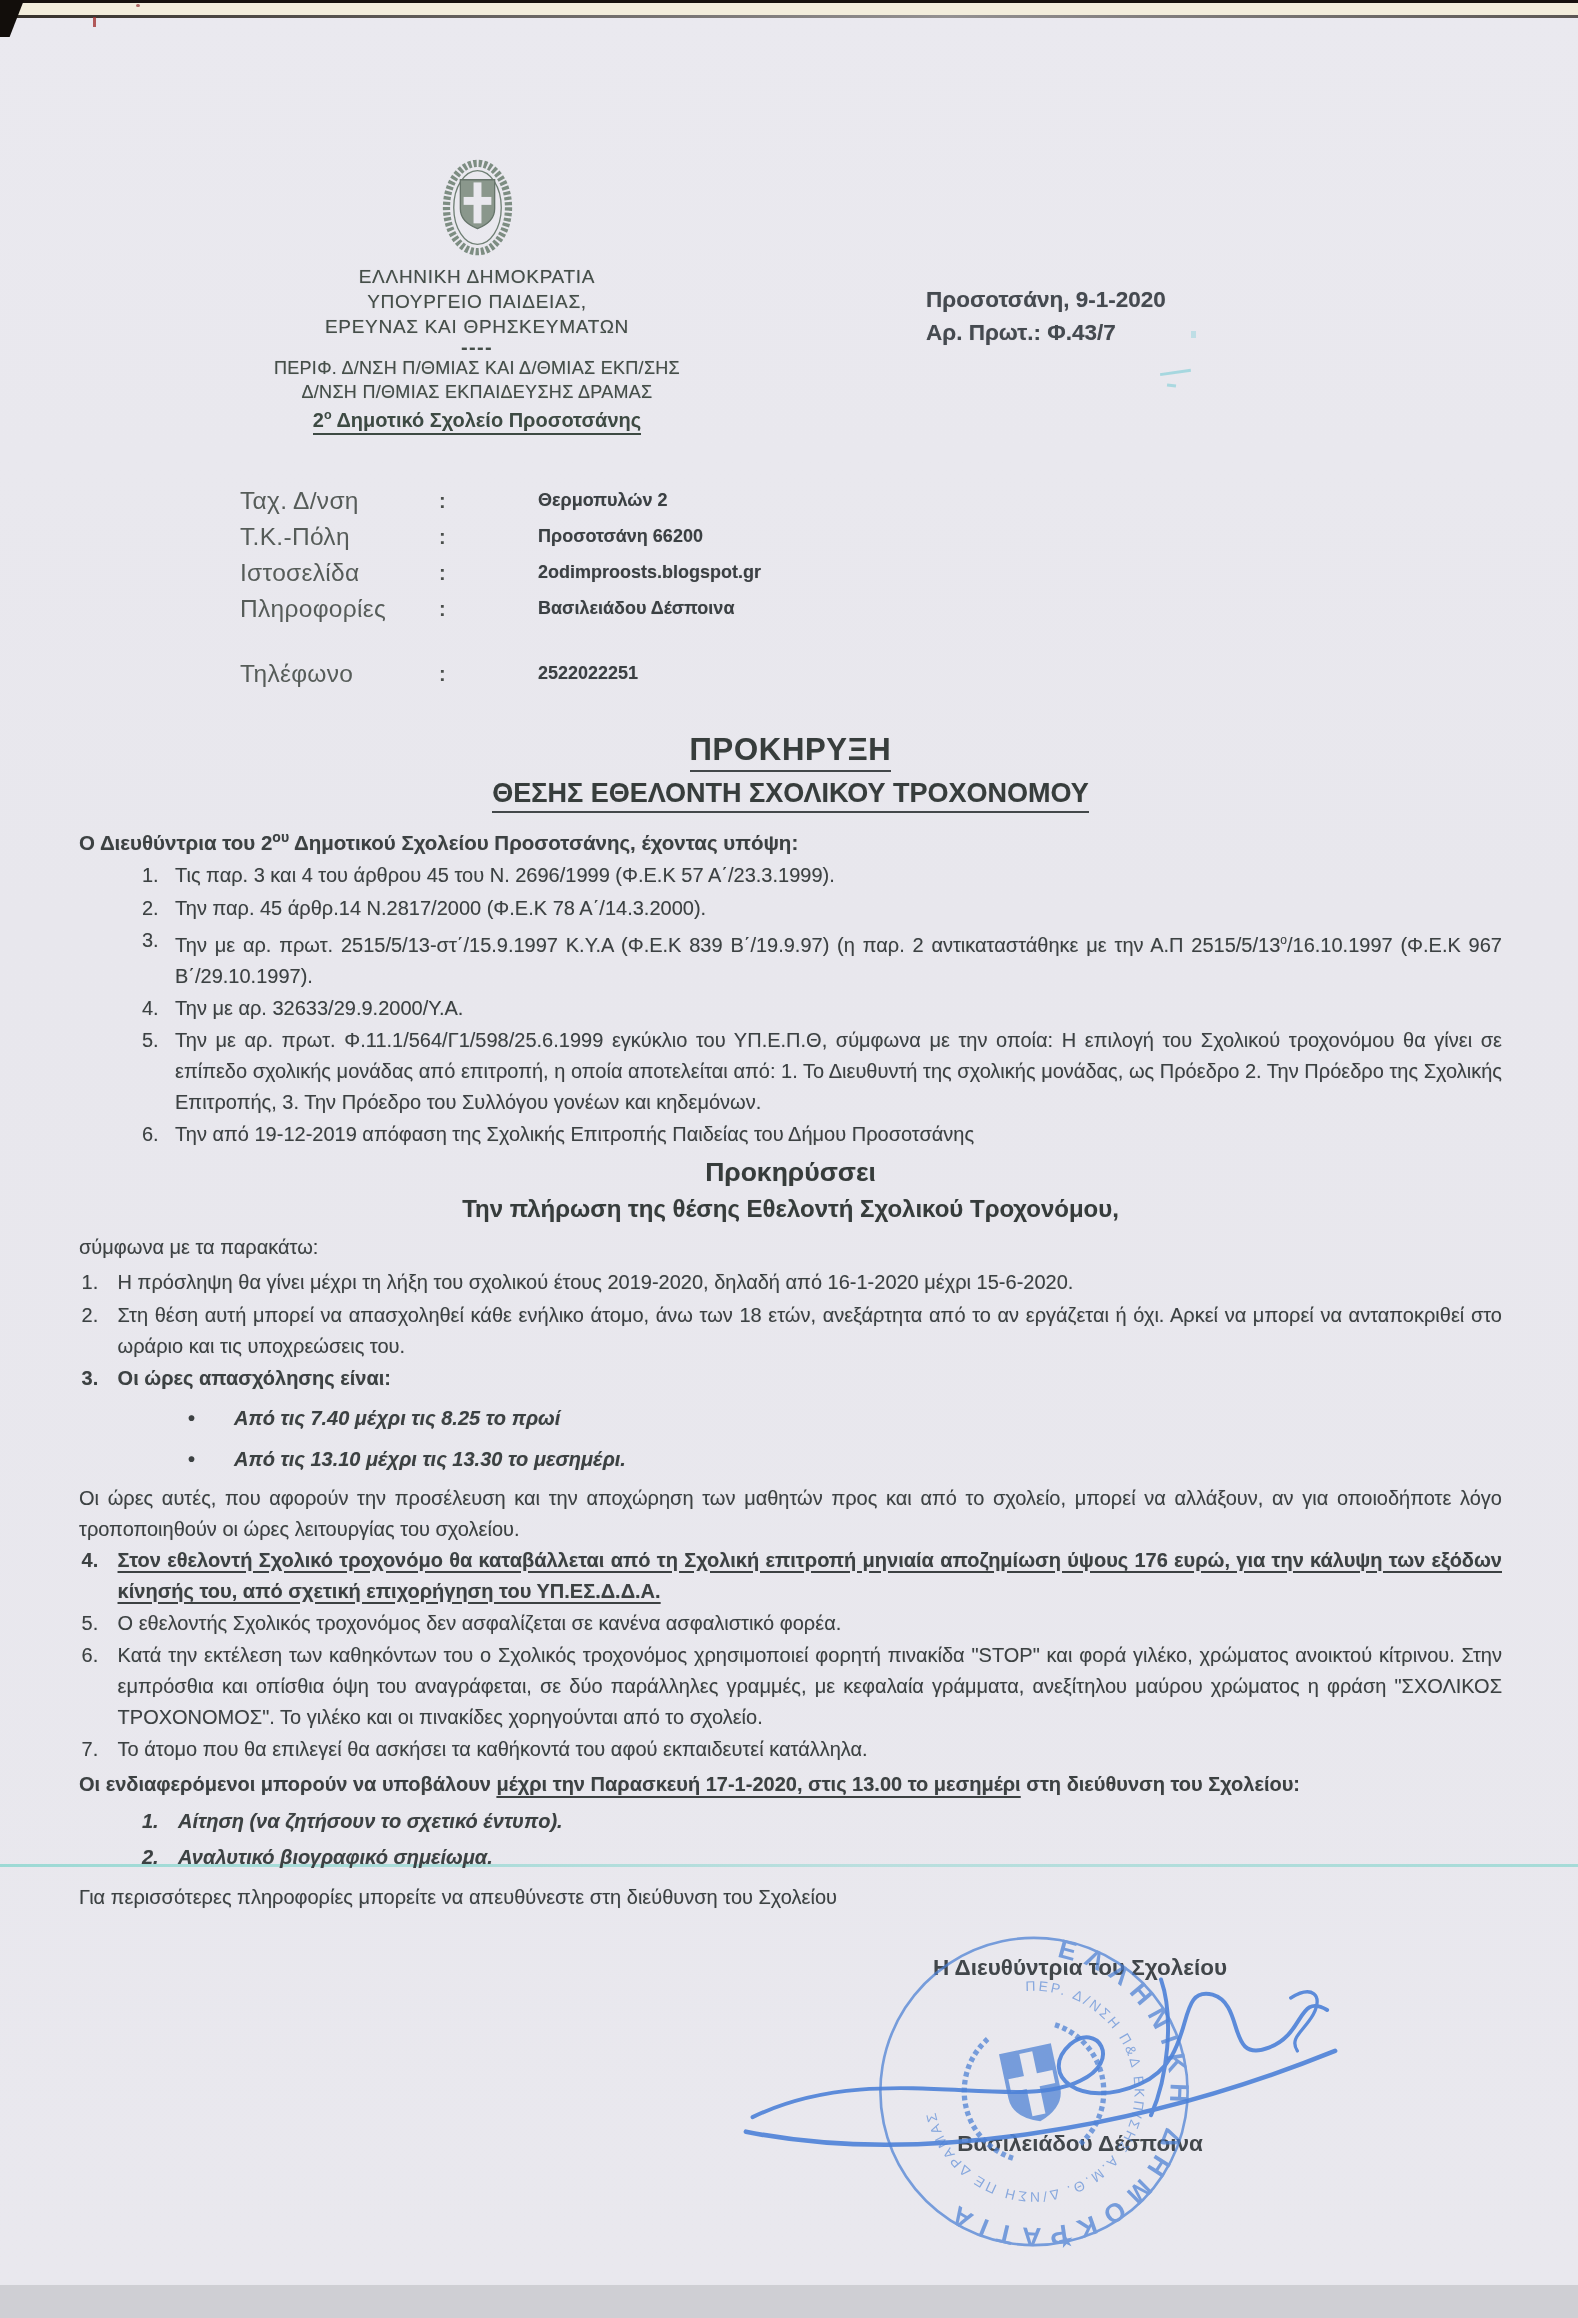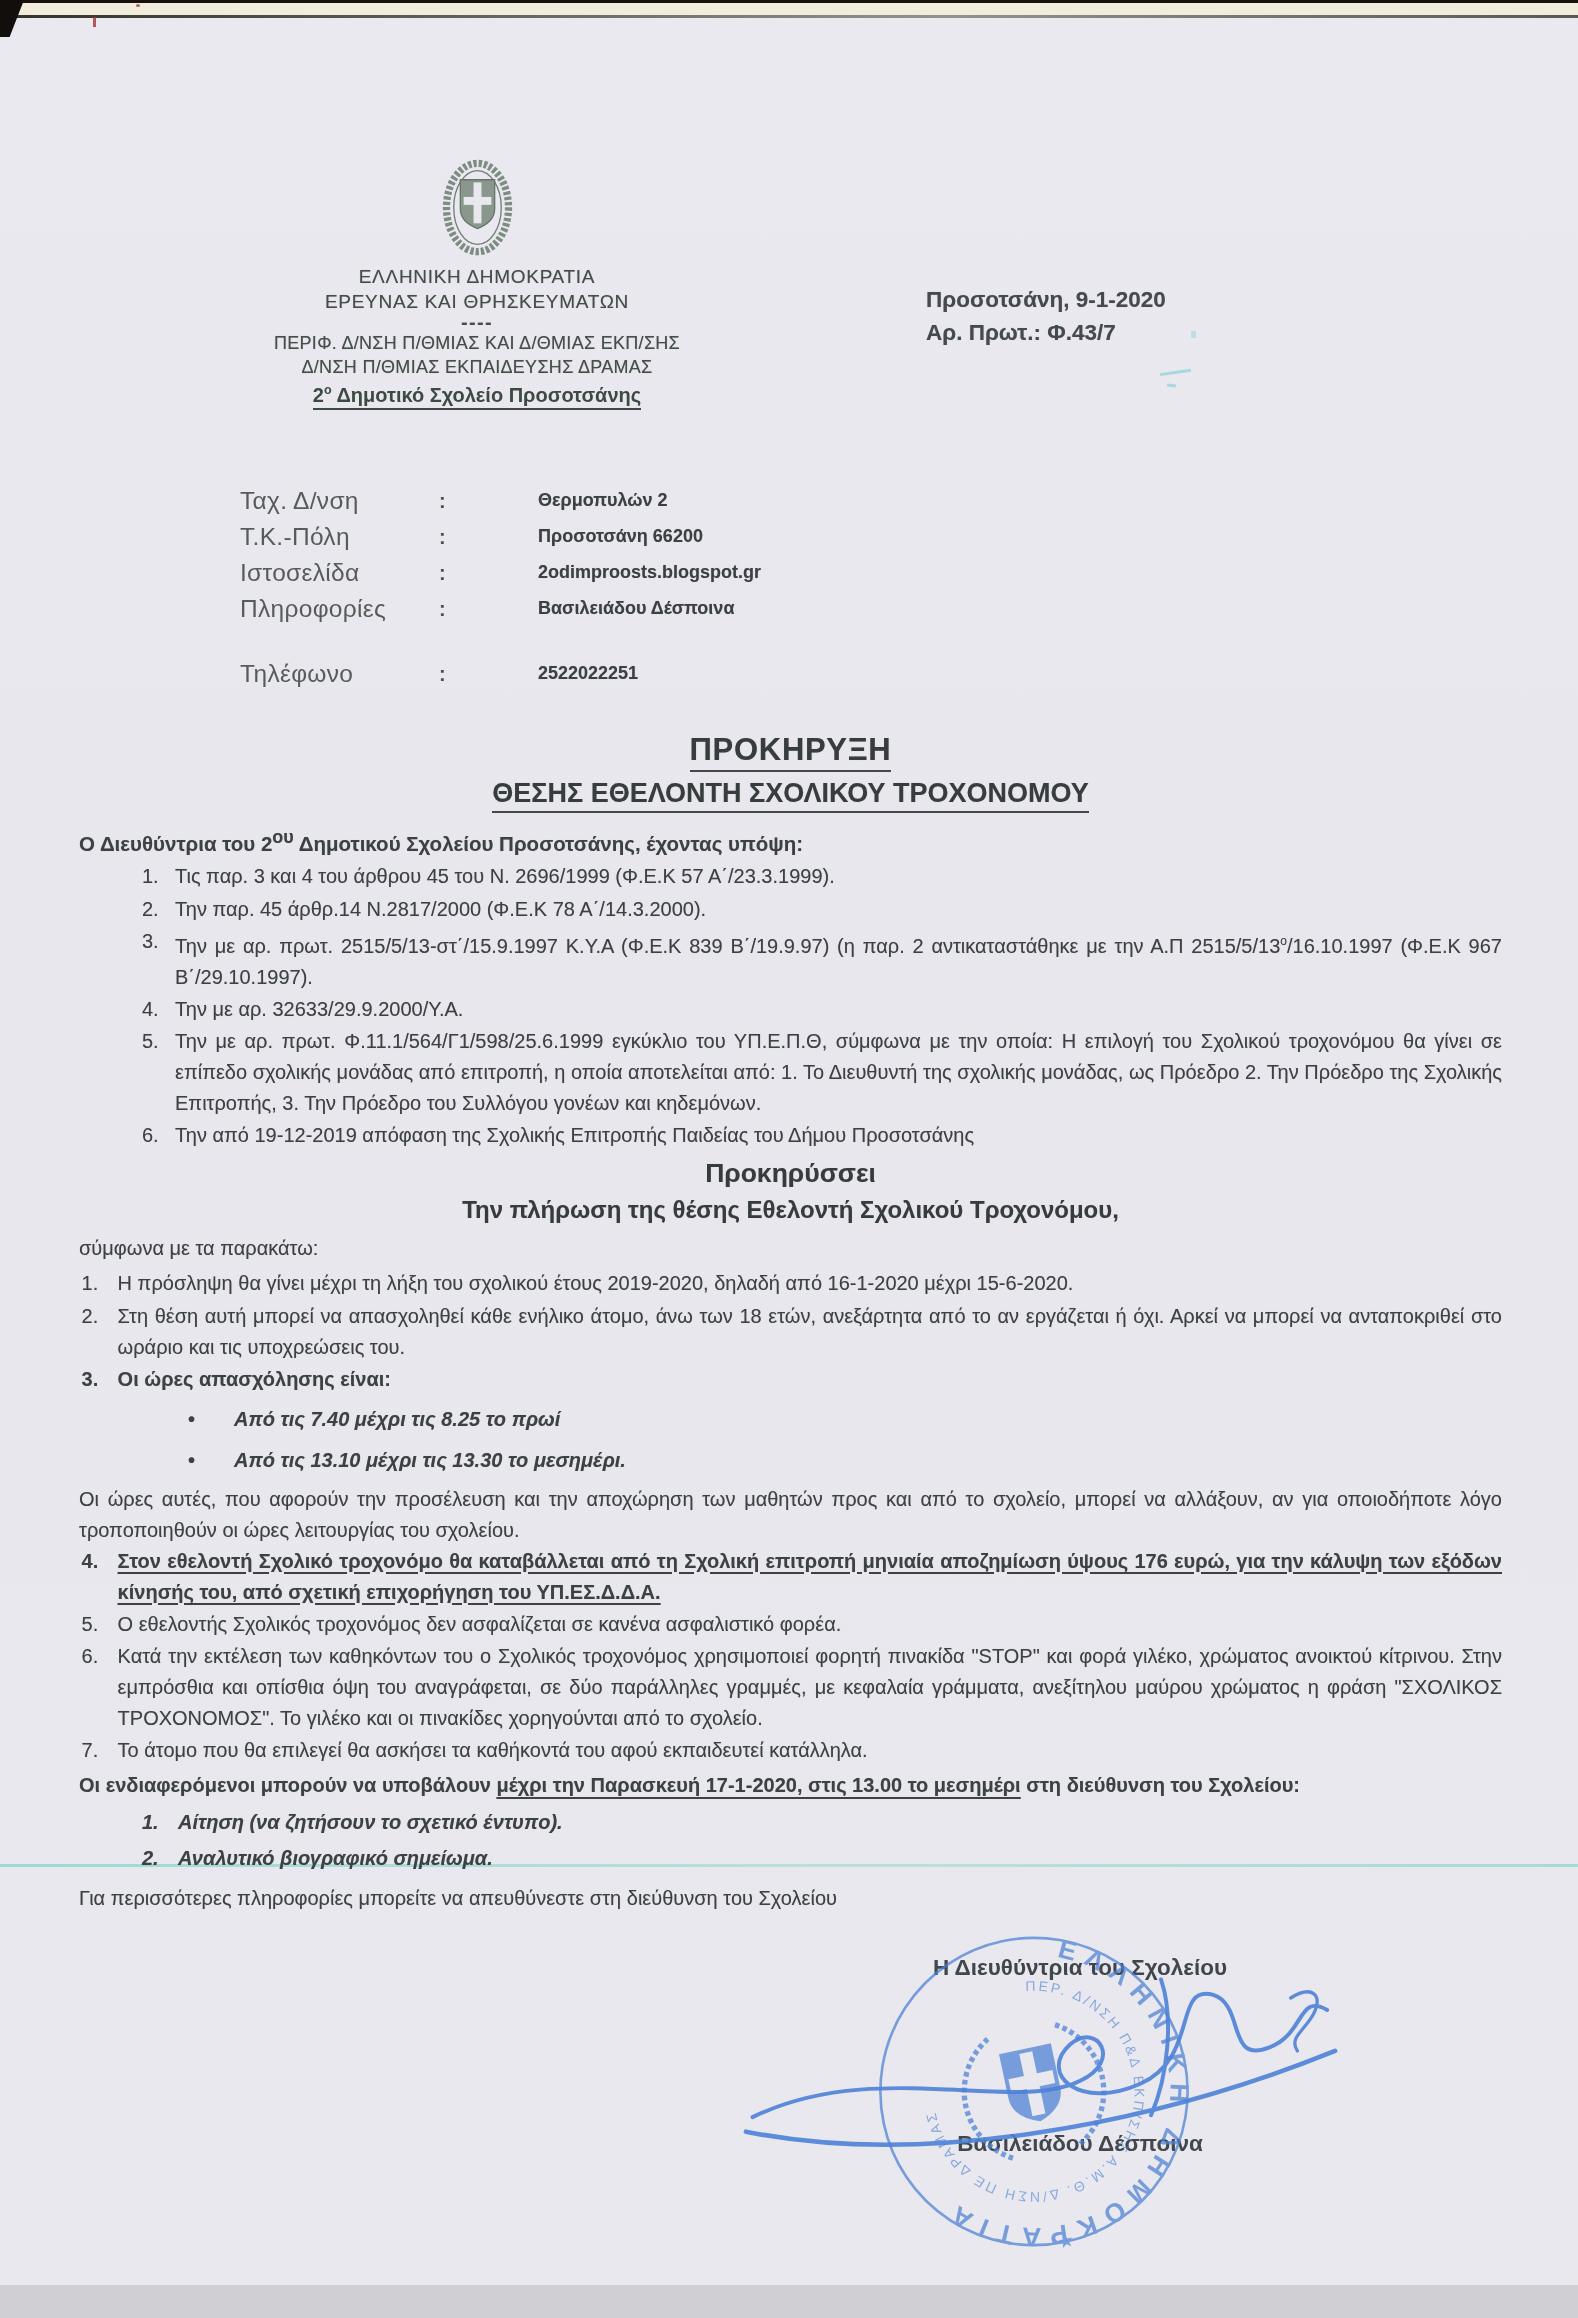--- a/index.html
+++ b/index.html
@@ -53,21 +53,21 @@
 
   
   .body{position:absolute;top:734px;left:79px;width:1423px;font-size:20px;line-height:31px;
     color:#3c4142;text-shadow:0 0 0.7px rgba(60,65,66,.3);}
   .title1{text-align:center;margin-bottom:9.3px;}
   .title1 span{font-size:31px;font-weight:700;letter-spacing:0.7px;color:#373d3c;
     border-bottom:2.6px solid #43484a;padding-bottom:2.6px;}
   .title2{text-align:center;margin-bottom:10.6px;}
   .title2 span{font-size:27px;font-weight:700;color:#373d3c;border-bottom:2.6px solid #43484a;padding-bottom:2.6px;}
   .intro{margin:4px 0 2.6px 0;font-weight:700;font-size:20.5px;}
-  .intro sup{font-size:18px;}
+  .intro sup{font-size:14px;}
   .li{display:flex;margin-bottom:1.3px;}
   .li .num{flex:0 0 33px;margin-left:63px;font-weight:400;}
   .li .txt{flex:1;text-align:justify;}
   .li sup{font-size:12px;}
   .proclaim{text-align:center;font-size:26.5px;font-weight:700;color:#363c3b;margin:6.6px 0 5.3px 0;}
   .proclaim-sub{text-align:center;font-size:24px;font-weight:700;color:#363c3b;margin-bottom:8px;}
   .according{margin:0 0 4px 0;}
   .t-item{display:flex;margin-bottom:1.3px;}
   .t-item .num{flex:0 0 36px;margin-left:2.6px;}
   .t-item .txt{flex:1;text-align:justify;}
@@ -110,20 +110,21 @@
 
   <header class="gov-header">
     <svg class="emblem" width="73" height="99" viewBox="-55 -75 110 150">
       <ellipse cx="0" cy="0" rx="47" ry="67" fill="none" stroke="#7d8d82" stroke-width="11" stroke-dasharray="5 3"></ellipse>
       <ellipse cx="0" cy="0" rx="36" ry="56" fill="none" stroke="#6f7f74" stroke-width="2"></ellipse>
       <path d="M-26,-42 h52 v44 q0,20 -26,30 q-26,-10 -26,-30 z" fill="#8a978c" stroke="#67756b" stroke-width="2"></path>
       <rect x="-6" y="-38" width="12" height="62" fill="#e9e8ee"></rect>
       <rect x="-21" y="-16" width="42" height="12" fill="#e9e8ee"></rect>
     </svg>
     <div class="h-caps">ΕΛΛΗΝΙΚΗ ΔΗΜΟΚΡΑΤΙΑ</div>
+    <div class="h-caps">ΥΠΟΥΡΓΕΙΟ ΠΑΙΔΕΙΑΣ,</div>
     <div class="h-caps">ΕΡΕΥΝΑΣ ΚΑΙ ΘΡΗΣΚΕΥΜΑΤΩΝ</div>
     <div class="h-sep">----</div>
     <div class="h-dept">ΠΕΡΙΦ. Δ/ΝΣΗ Π/ΘΜΙΑΣ ΚΑΙ Δ/ΘΜΙΑΣ ΕΚΠ/ΣΗΣ</div>
     <div class="h-dept">Δ/ΝΣΗ Π/ΘΜΙΑΣ ΕΚΠΑΙΔΕΥΣΗΣ ΔΡΑΜΑΣ</div>
     <div>
       <span class="h-school"><span>2</span><sup>ο</sup><span> Δημοτικό Σχολείο Προσοτσάνης</span></span>
     </div>
   </header>
 
   <div class="date-block">

